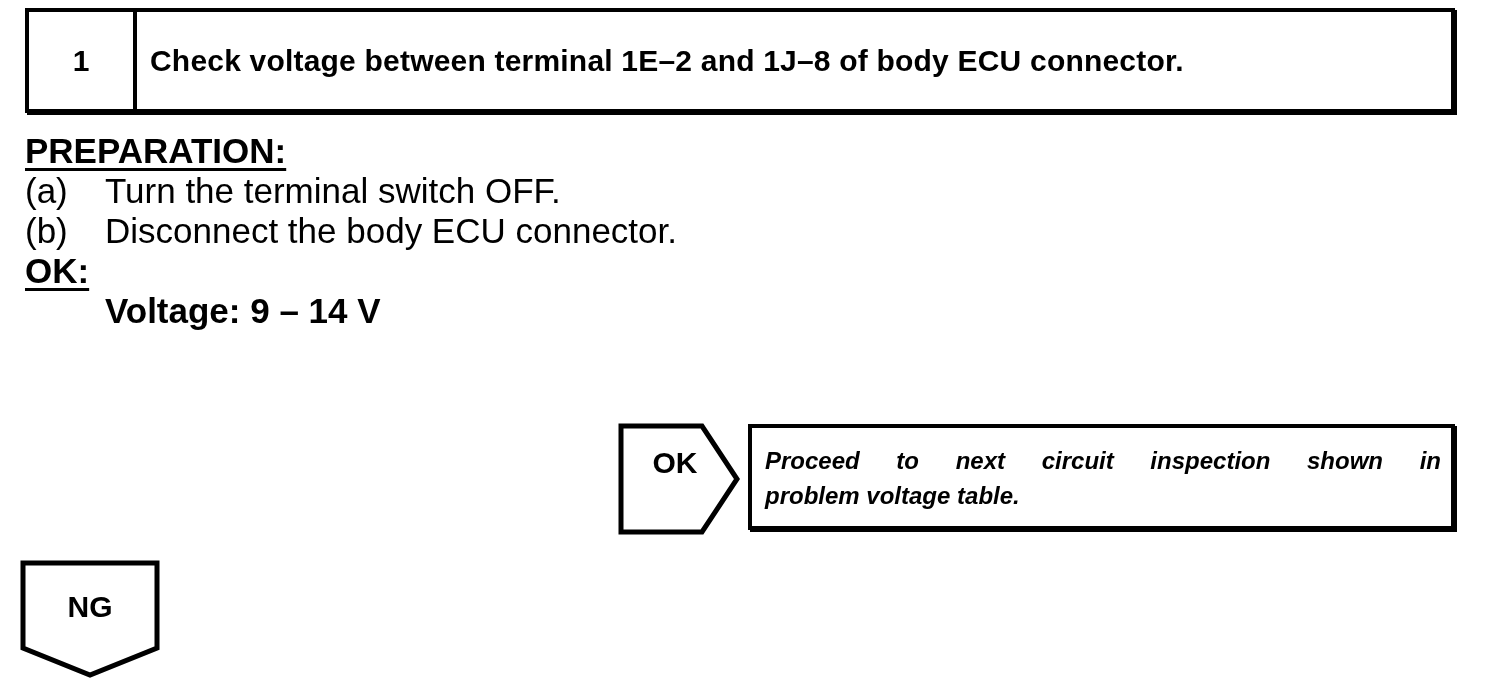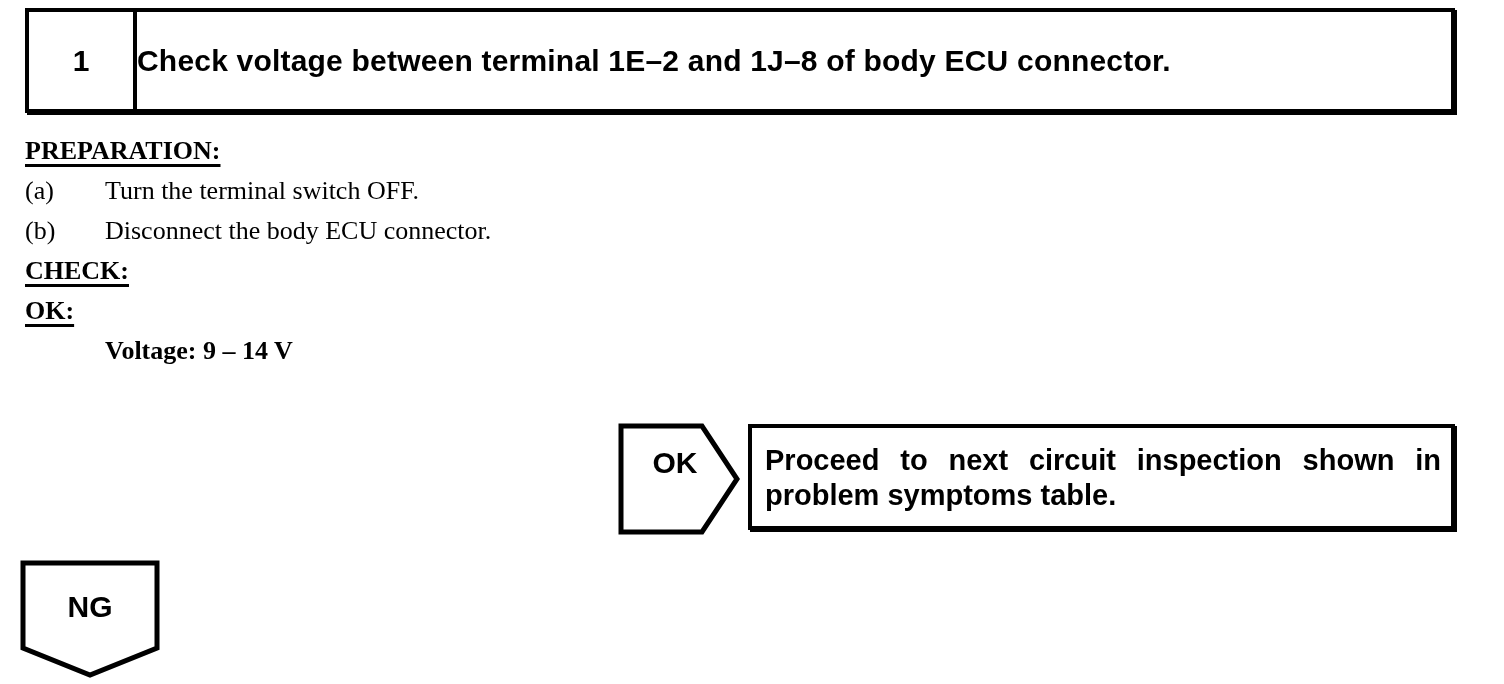--- a/index.html
+++ b/index.html
@@ -37,34 +37,34 @@
     display: flex;
     align-items: center;
     justify-content: center;
     font-size: 30px;
     font-weight: bold;
   }
   .step-title {
     flex: 1;
     display: flex;
     align-items: center;
+    padding-left: 13px;
     font-size: 30px;
     font-weight: bold;
     letter-spacing: 0.2px;
   }
 
   
   .procedure {
     position: absolute;
     left: 25px;
     top: 131px;
     width: 1150px;
-    font-size: 26px;
+    font-size: 35px;
     line-height: 40px;
-    font-family: Liberation Serif, serif;
   }
   .heading-line {
     font-weight: bold;
     text-decoration: underline;
     text-decoration-thickness: 3px;
     text-underline-offset: 5px;
   }
   .item-line {
     position: relative;
     padding-left: 80px;
@@ -99,23 +99,24 @@
     position: absolute;
     left: 748px;
     top: 424px;
     width: 707px;
     height: 106px;
     box-sizing: border-box;
     border: 4px solid #000;
     box-shadow: 2px 2px 0 0 #000;
     background: #fff;
     padding: 15px 10px 0 13px;
-    font-size: 29px;
+    font-size: 24px;
     font-weight: bold;
     line-height: 35px;
+    font-style: italic;
   }
   .justified-line {
     text-align: justify;
     text-align-last: justify;
   }
 </style>
 </head>
 <body>
 
 <div class="page">
@@ -128,33 +129,32 @@
   <div class="procedure">
     <div class="heading-line">PREPARATION:</div>
     <div class="item-line">
       <span class="item-label">(a)</span>
       <span>Turn the terminal switch OFF.</span>
     </div>
     <div class="item-line">
       <span class="item-label">(b)</span>
       <span>Disconnect the body ECU connector.</span>
     </div>
-    <div class="heading-line">CHECK:</div>
     <div class="heading-line">OK:</div>
     <div class="spec-line">Voltage: 9 – 14 V</div>
   </div>
 
   <svg class="ok-connector" width="122" height="112" viewBox="0 0 122 112">
     <polygon points="3,3 84,3 119,56 84,109 3,109" fill="#ffffff" stroke="#000000" stroke-width="5"></polygon>
     <text class="connector-label" x="57" y="50" text-anchor="middle">OK</text>
   </svg>
 
   <div class="ok-action-box">
     <div class="justified-line">Proceed to next circuit inspection shown in</div>
-    <div>problem symptoms table.</div>
+    <div>problem voltage table.</div>
   </div>
 
   <svg class="ng-connector" width="140" height="118" viewBox="0 0 140 118">
     <polygon points="3,3 137,3 137,88 70,115 3,88" fill="#ffffff" stroke="#000000" stroke-width="5"></polygon>
     <text class="connector-label" x="70" y="57" text-anchor="middle">NG</text>
   </svg>
 
 </div>
 
 </body></html>

